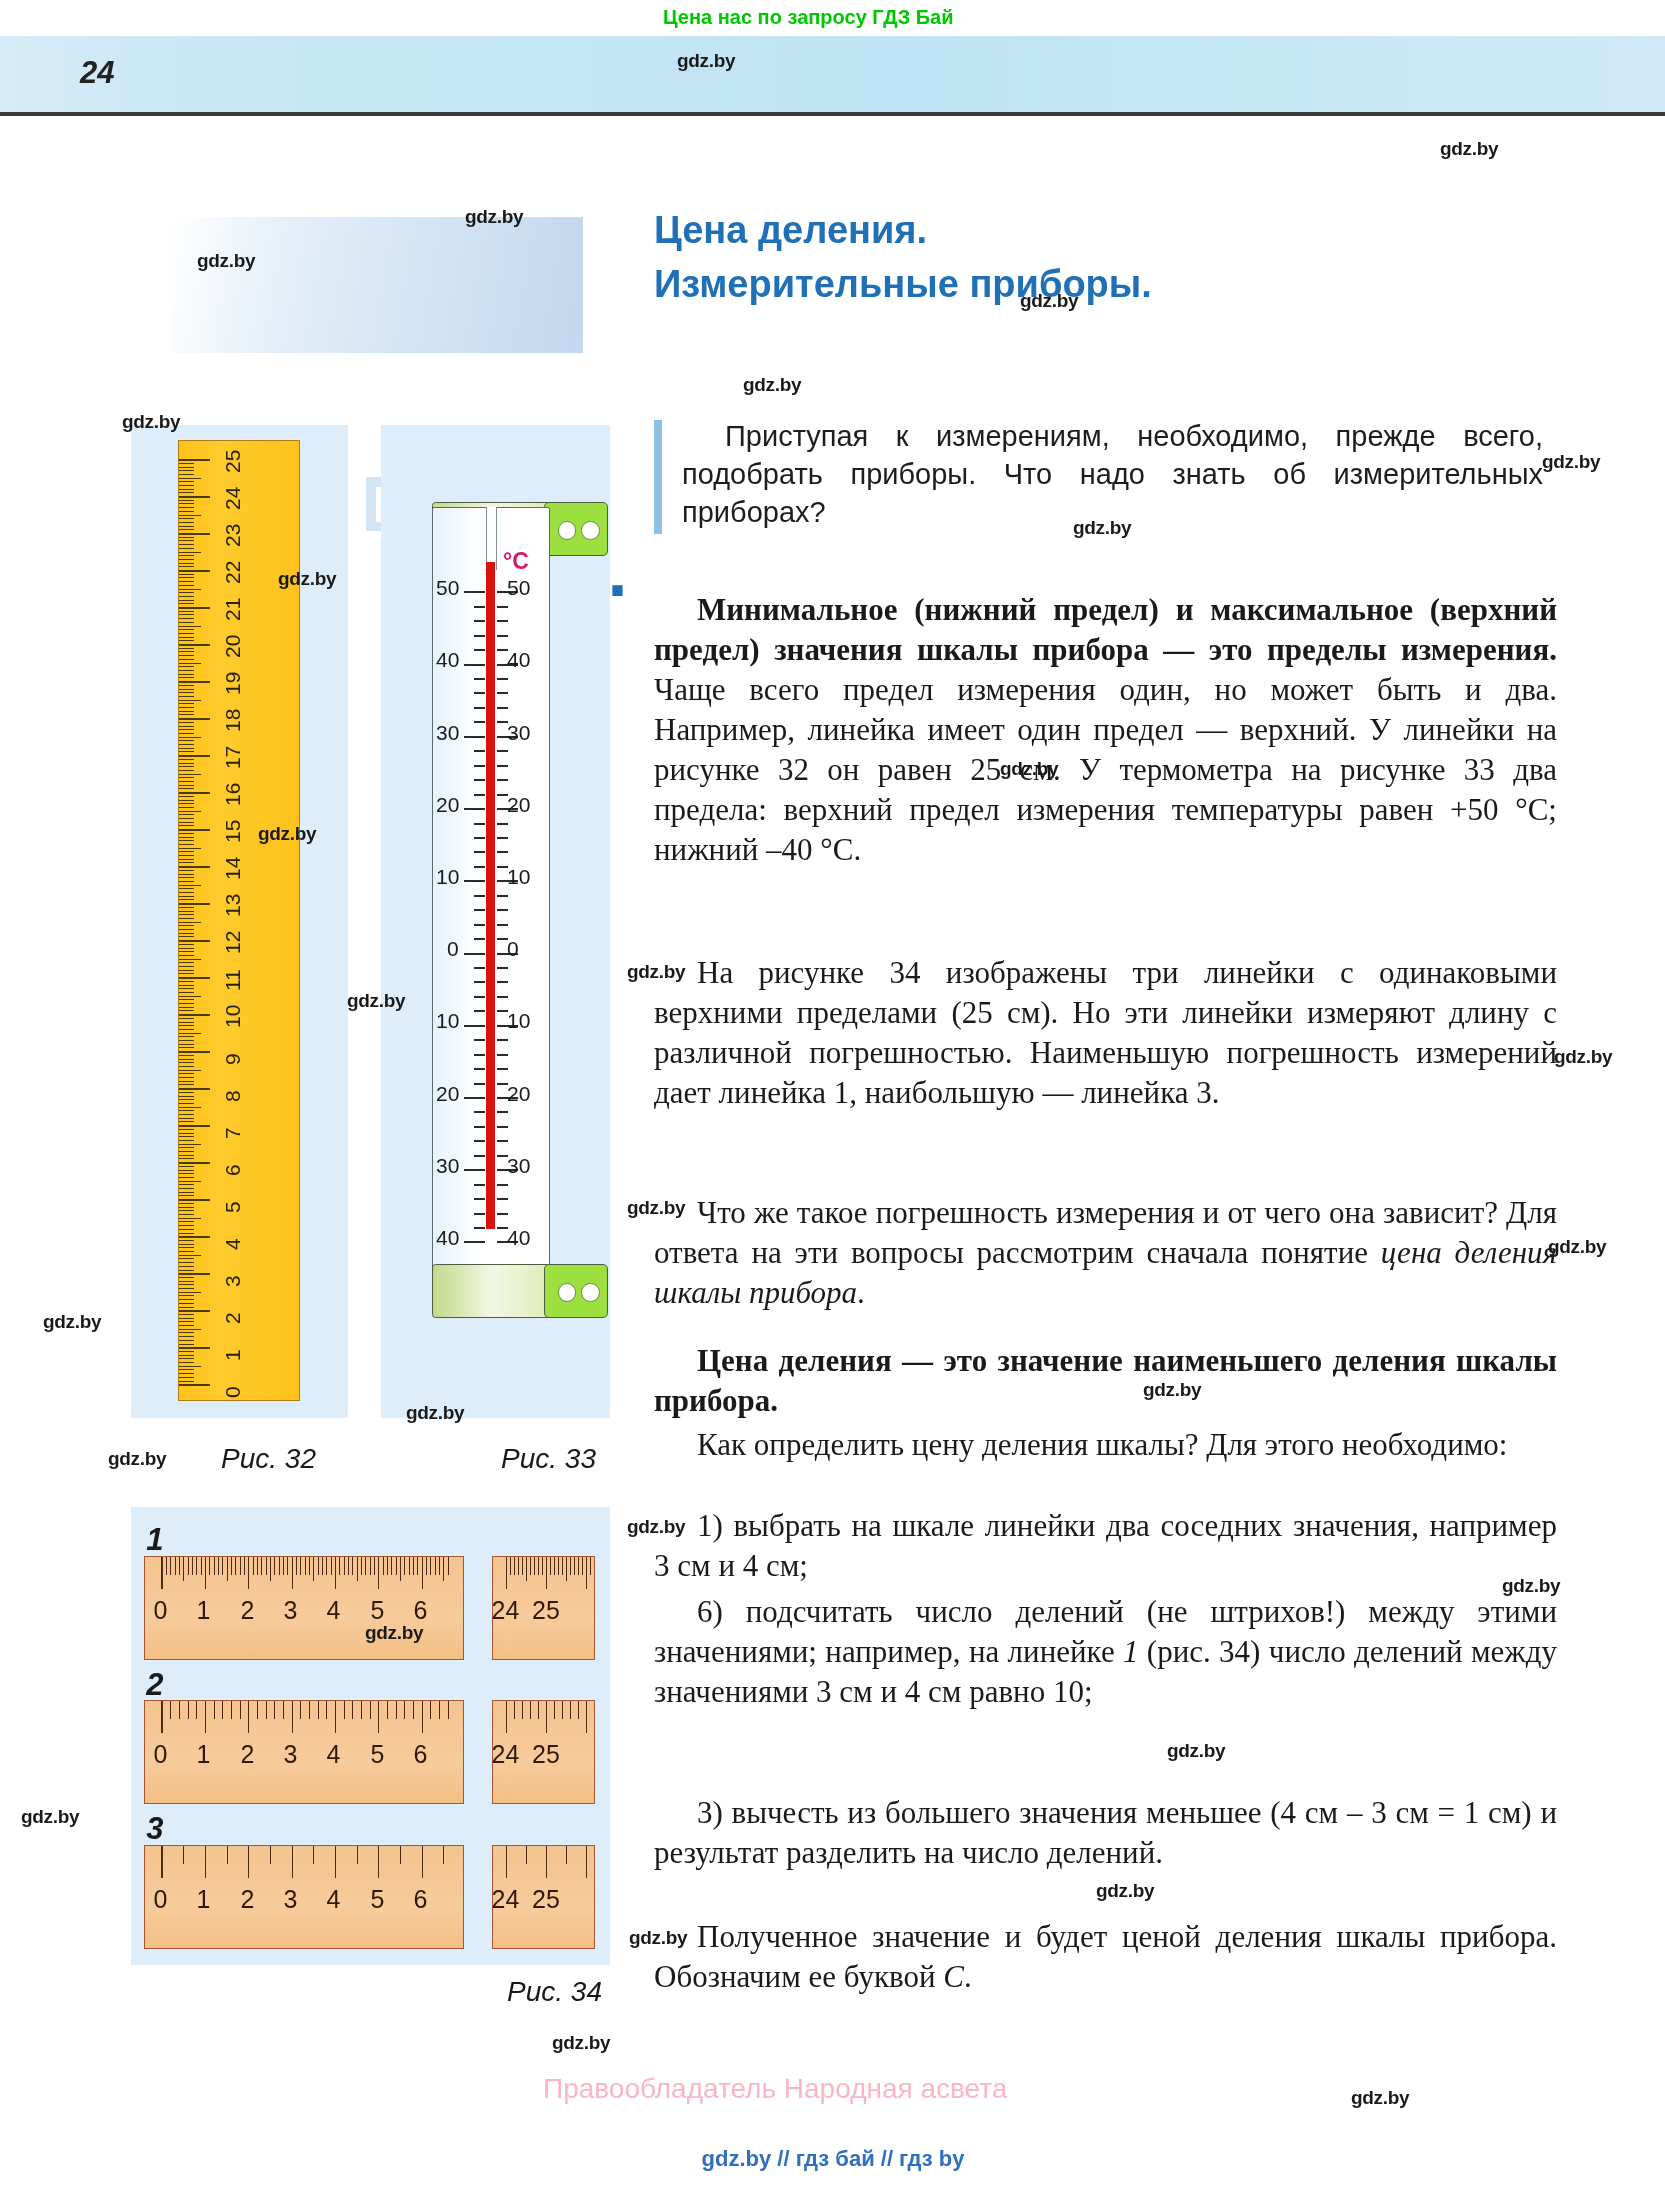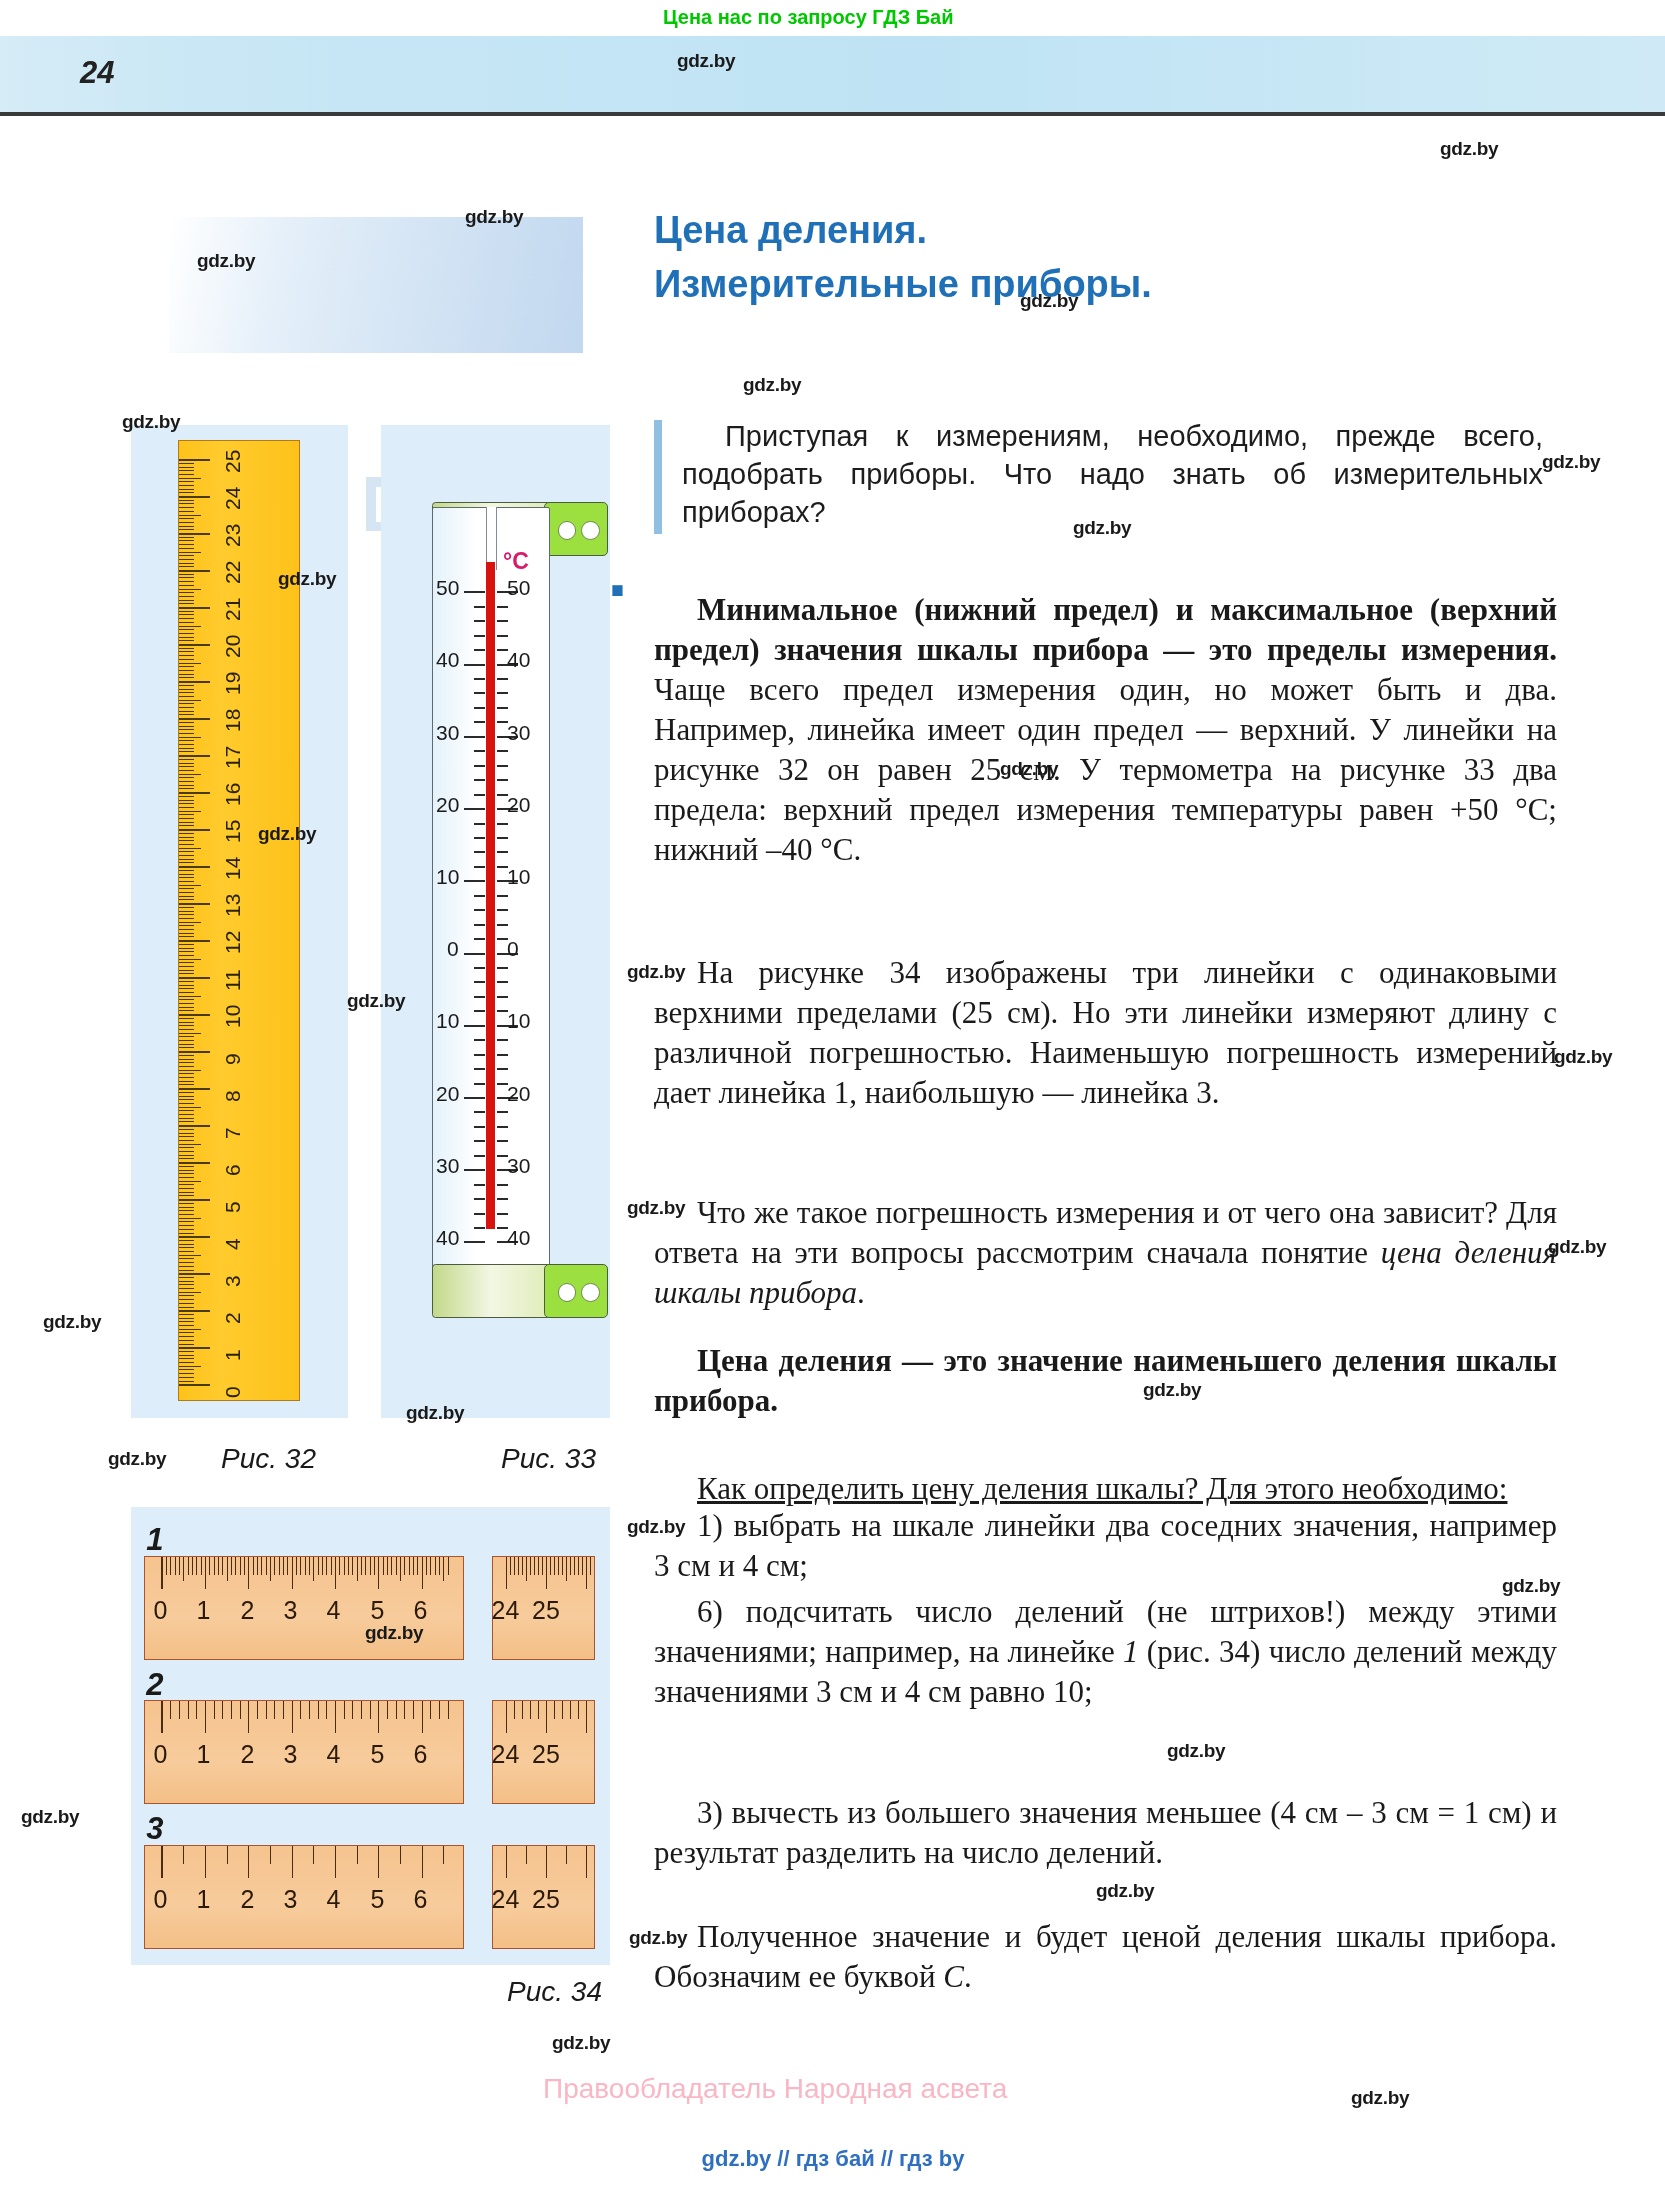--- a/index.html
+++ b/index.html
@@ -154,21 +154,21 @@
   <p><span>Что же такое погрешность измерения и от чего она зависит? Для ответа на эти вопросы рассмотрим сначала понятие </span><span class="itl">цена деления шкалы прибора</span><span>.</span></p>
 </div>
 <div class="wm" style="left:627px;top:1197px;">gdz.by</div>
 <div class="wm" style="left:1548px;top:1236px;">gdz.by</div>
 
 <div class="body-col" style="top:1341px;">
   <p><span class="bld">Цена деления — это значение наименьшего деления шкалы прибора.</span></p>
 </div>
 <div class="wm" style="left:1143px;top:1379px;">gdz.by</div>
 
-<div class="body-col" style="top:1469px;text-decoration:underline;">
+<div class="body-col" style="top:1425px;">
   <p>Как определить цену деления шкалы? Для этого необходимо:</p>
 </div>
 
 <div class="body-col" style="top:1506px;">
   <p>1) выбрать на шкале линейки два соседних значения, например 3 см и 4 см;</p>
 </div>
 <div class="wm" style="left:627px;top:1516px;">gdz.by</div>
 <div class="wm" style="left:1502px;top:1575px;">gdz.by</div>
 
 <div class="body-col" style="top:1592px;">

